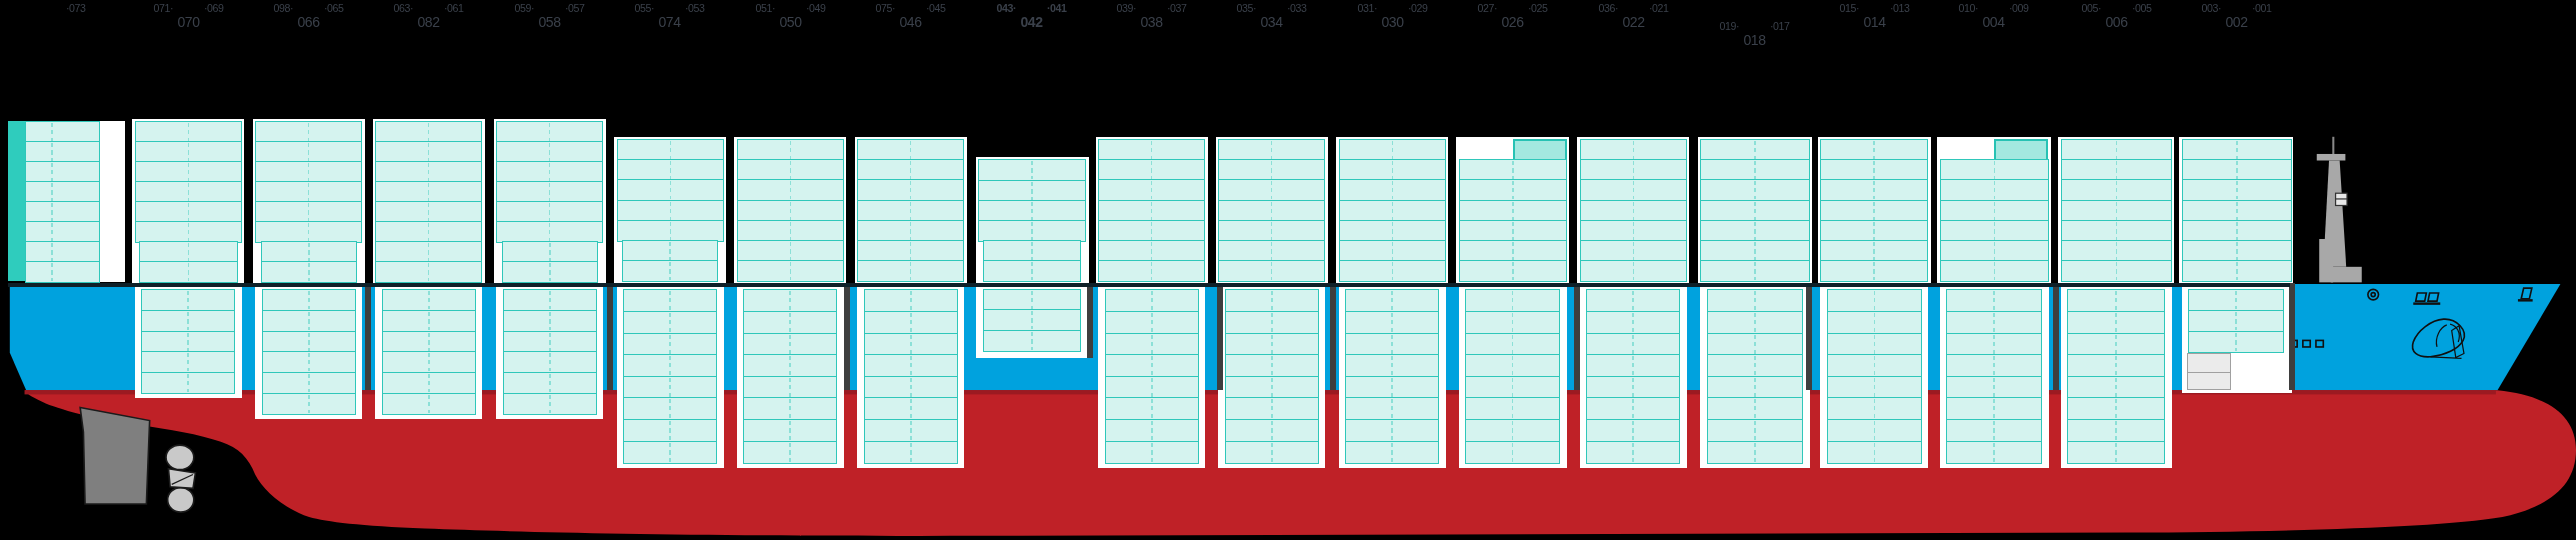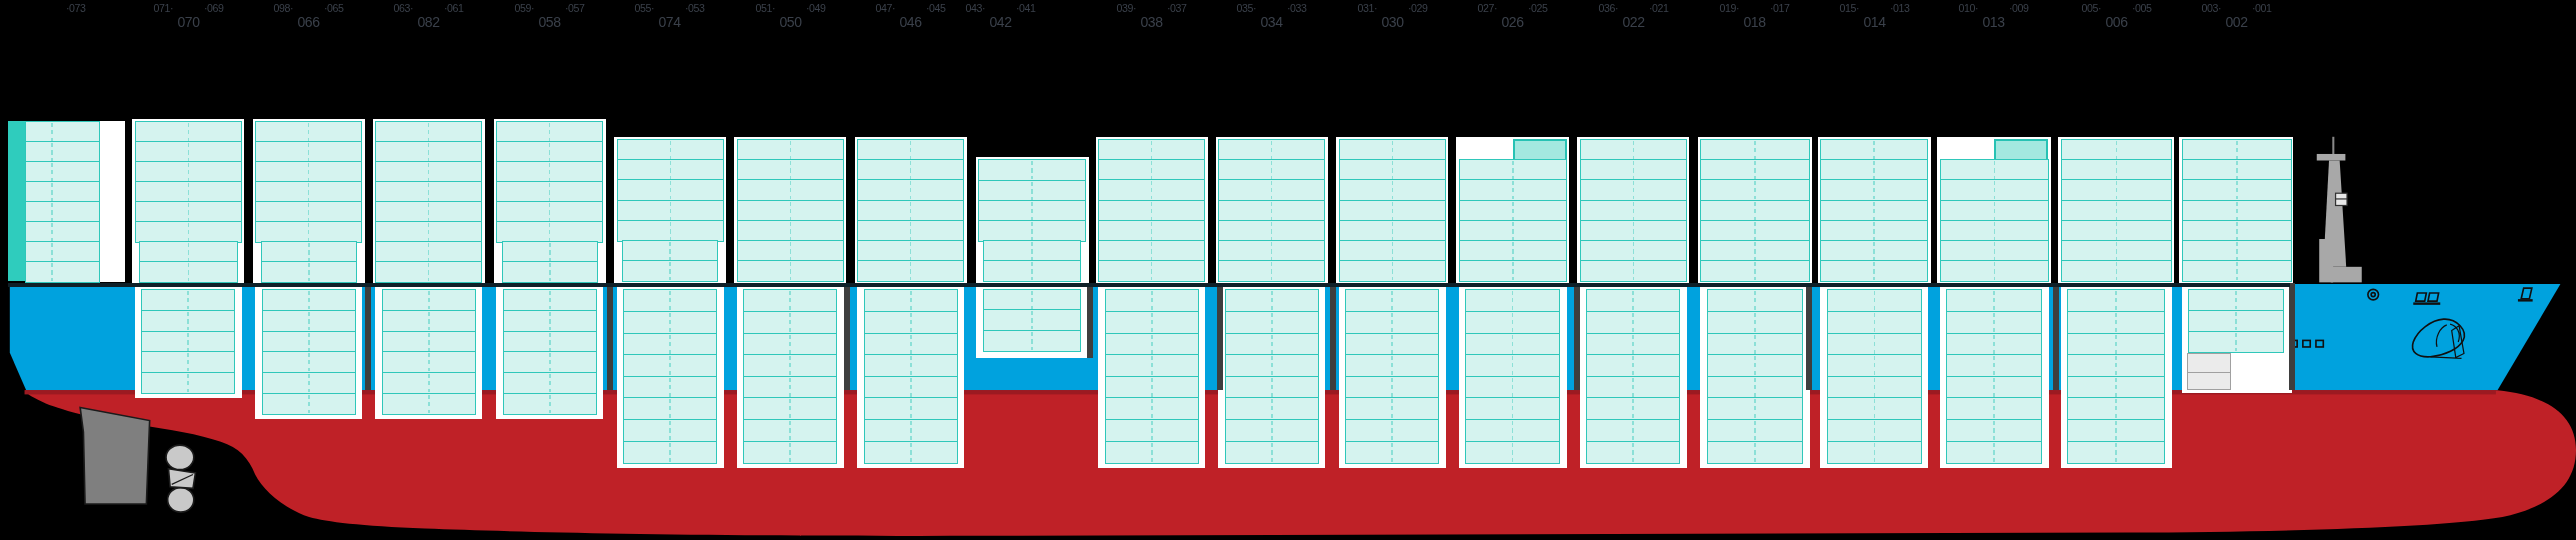--- a/index.html
+++ b/index.html
@@ -1014,26 +1014,26 @@
       </div>
       <div class="bay-group" style="left: 740px; top: 0px; width: 101px;">
         <div class="bay-line1">
           <span>051·</span>
           <span>·049</span>
         </div>
         <div class="bay-line2">050</div>
       </div>
       <div class="bay-group" style="left: 860px; top: 0px; width: 101px;">
         <div class="bay-line1">
-          <span>047·</span>
+          <span>075·</span>
           <span>·045</span>
         </div>
         <div class="bay-line2">046</div>
       </div>
-      <div class="bay-group" style="left: 950px; top: 0px; width: 101px;">
+      <div class="bay-group" style="left: 981px; top: 0px; width: 101px; font-weight: bold;">
         <div class="bay-line1">
           <span>043·</span>
           <span>·041</span>
         </div>
         <div class="bay-line2">042</div>
       </div>
       <div class="bay-group" style="left: 1101px; top: 0px; width: 101px;">
         <div class="bay-line1">
           <span>039·</span>
           <span>·037</span>
@@ -1061,40 +1061,40 @@
         </div>
         <div class="bay-line2">026</div>
       </div>
       <div class="bay-group" style="left: 1583px; top: 0px; width: 101px;">
         <div class="bay-line1">
           <span>036·</span>
           <span>·021</span>
         </div>
         <div class="bay-line2">022</div>
       </div>
-      <div class="bay-group" style="left: 1704px; top: 0px; width: 101px;">
+      <div class="bay-group" style="left: 1704px; top: 18px; width: 101px;">
         <div class="bay-line1">
           <span>019·</span>
           <span>·017</span>
         </div>
         <div class="bay-line2">018</div>
       </div>
       <div class="bay-group" style="left: 1824px; top: 0px; width: 101px;">
         <div class="bay-line1">
           <span>015·</span>
           <span>·013</span>
         </div>
         <div class="bay-line2">014</div>
       </div>
       <div class="bay-group" style="left: 1943px; top: 0px; width: 101px;">
         <div class="bay-line1">
           <span>010·</span>
           <span>·009</span>
         </div>
-        <div class="bay-line2">013</div>
+        <div class="bay-line2">004</div>
       </div>
       <div class="bay-group" style="left: 2066px; top: 0px; width: 101px;">
         <div class="bay-line1">
           <span>005·</span>
           <span>·005</span>
         </div>
         <div class="bay-line2">006</div>
       </div>
       <div class="bay-group" style="left: 2186px; top: 0px; width: 101px;">
         <div class="bay-line1">

